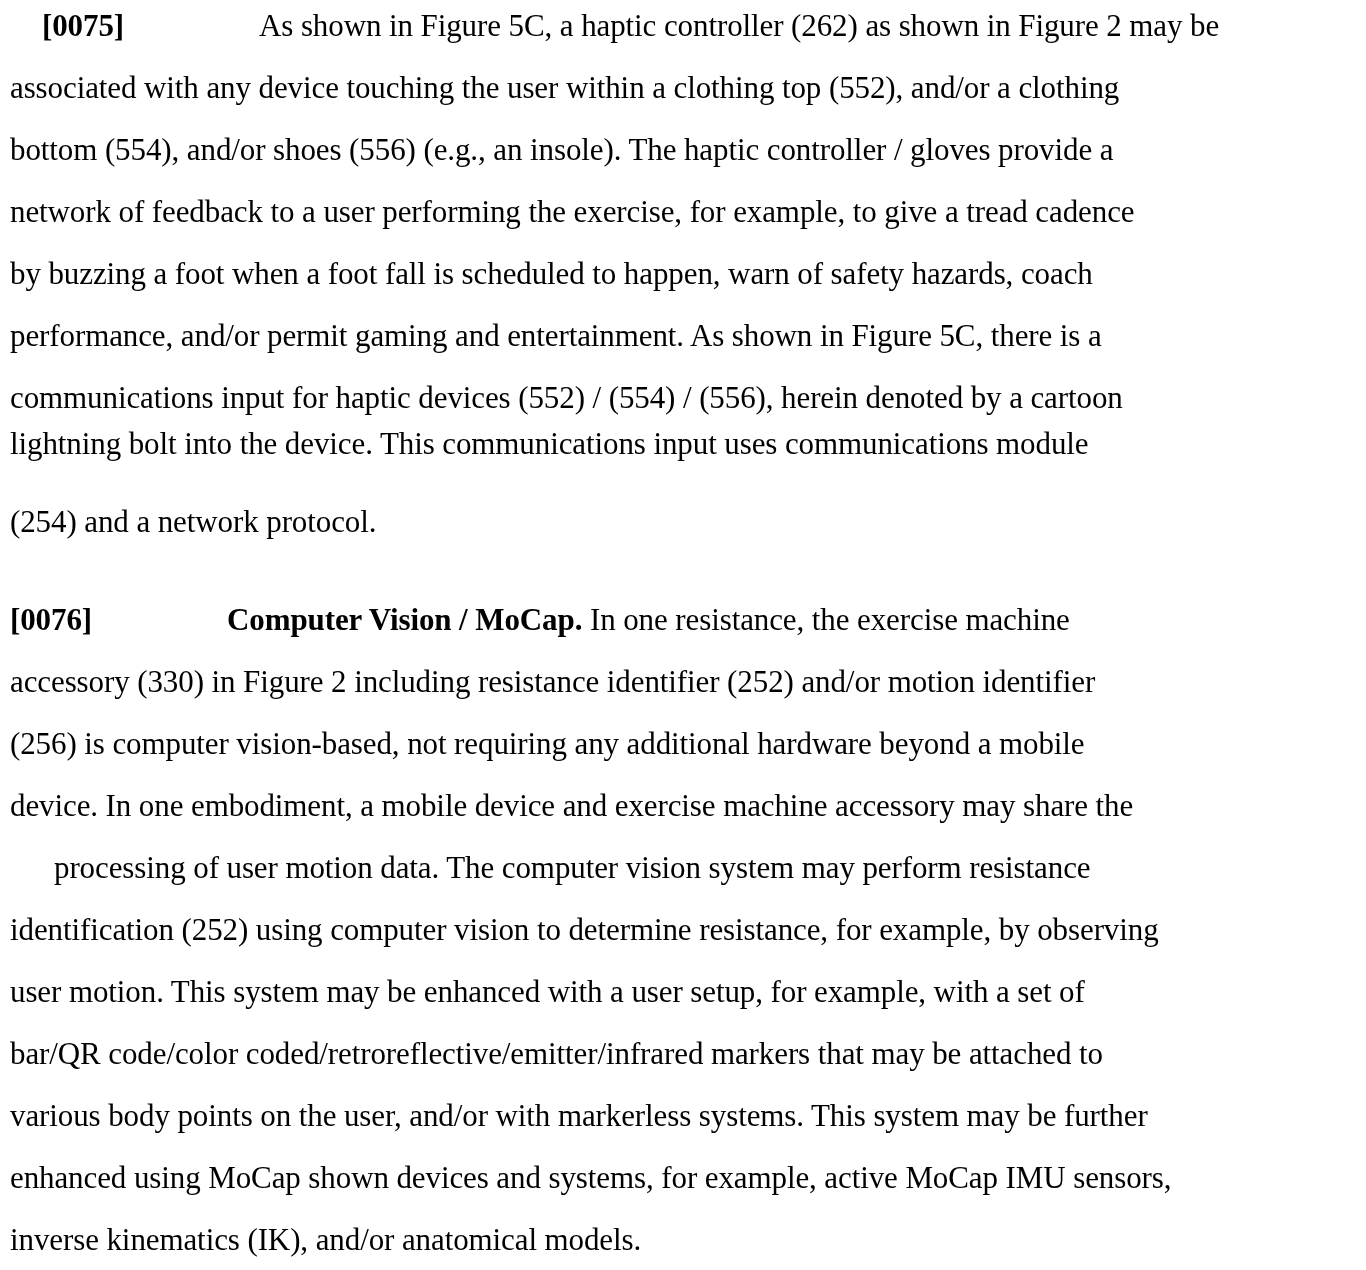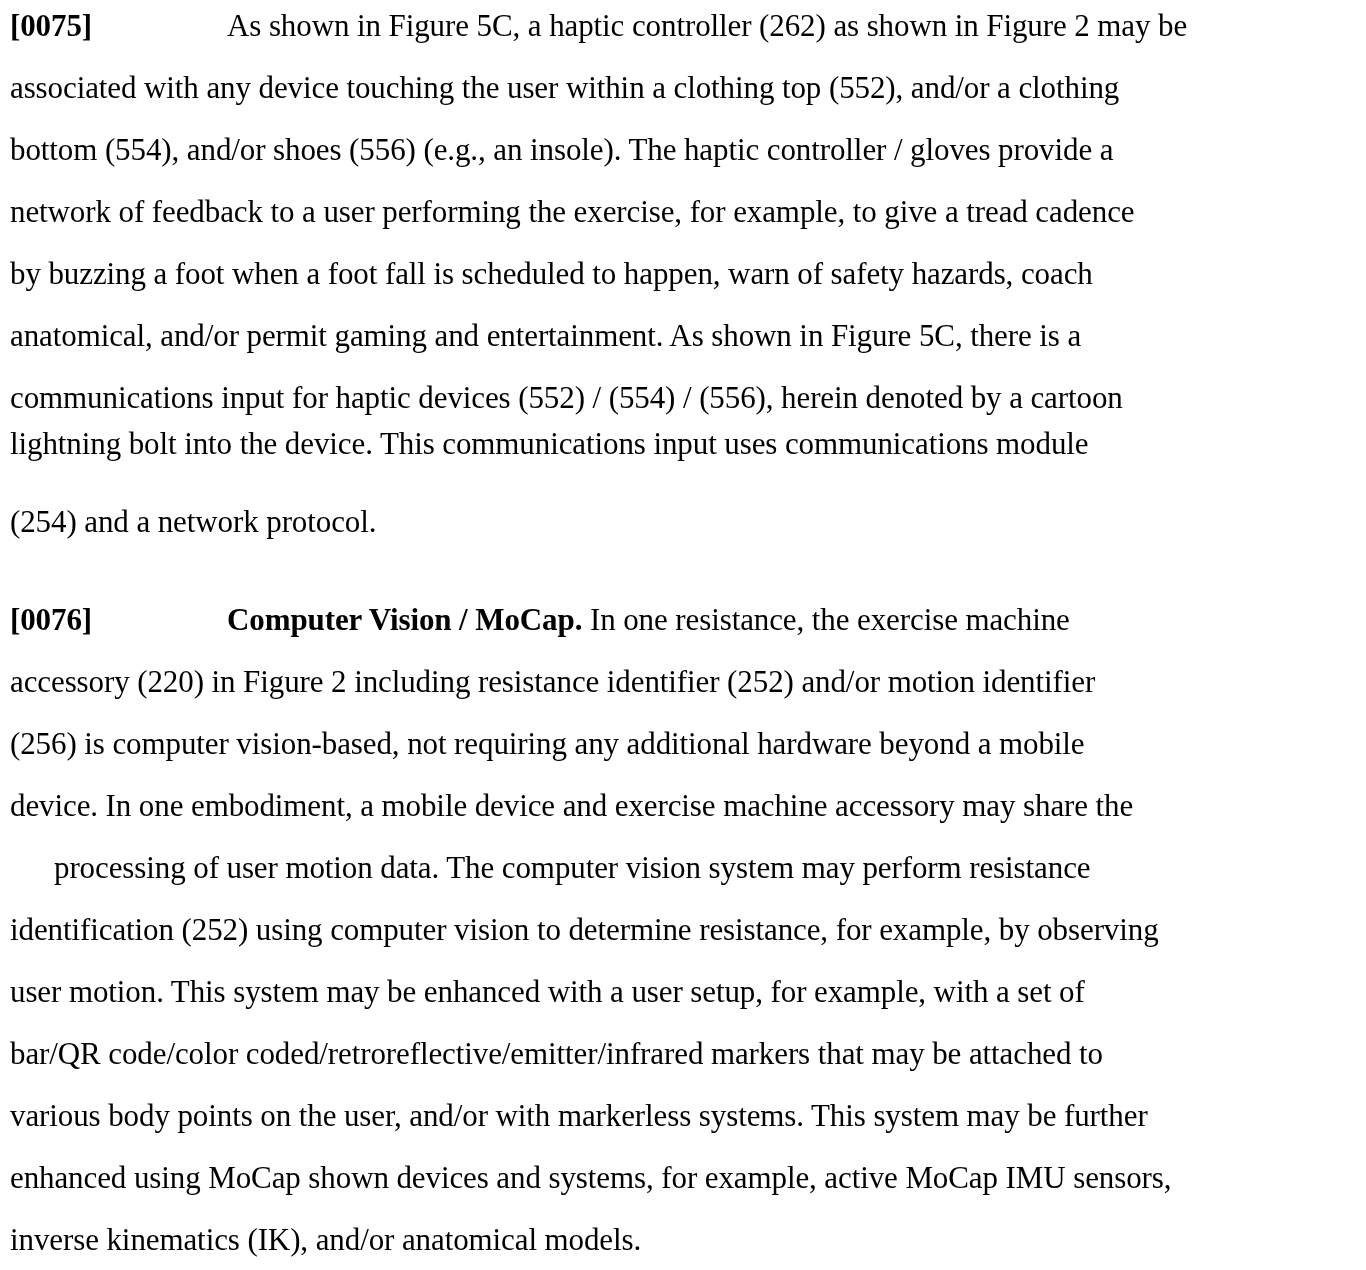--- a/index.html
+++ b/index.html
@@ -38,38 +38,38 @@
   .heading {
     font-weight: bold;
   }
 </style>
 </head>
 <body>
 
 <div class="page">
 
   <div>
-    <div class="line" style="top:0px;">
+    <div class="line" style="top:0px;margin-left:32px;">
       <span class="para-num">[0075]</span><span>As shown in Figure 5C, a haptic controller (262) as shown in Figure 2 may be</span>
     </div>
     <div class="line" style="top:62px;text-align:center;">associated with any device touching the user within a clothing top (552), and/or a clothing</div>
     <div class="line" style="top:124px;">bottom (554), and/or shoes (556) (e.g., an insole).  The haptic controller / gloves provide a</div>
     <div class="line" style="top:186px;">network of feedback to a user performing the exercise, for example, to give a tread cadence</div>
     <div class="line" style="top:248px;">by buzzing a foot when a foot fall is scheduled to happen, warn of safety hazards, coach</div>
-    <div class="line" style="top:310px;">anatomical, and/or permit gaming and entertainment.  As shown in Figure 5C, there is a</div>
+    <div class="line" style="top:310px;">performance, and/or permit gaming and entertainment.  As shown in Figure 5C, there is a</div>
     <div class="line" style="top:372px;">communications input for haptic devices (552) / (554) / (556), herein denoted by a cartoon</div>
     <div class="line" style="top:418px;">lightning bolt into the device.  This communications input uses communications module</div>
     <div class="line" style="top:496px;">(254) and a network protocol.</div>
   </div>
 
   <div>
     <div class="line" style="top:594px;">
       <span class="para-num">[0076]</span><span class="heading">Computer Vision / MoCap.</span><span> In one resistance, the exercise machine</span>
     </div>
-    <div class="line" style="top:656px;">accessory (220) in Figure 2 including resistance identifier (252) and/or motion identifier</div>
+    <div class="line" style="top:656px;">accessory (330) in Figure 2 including resistance identifier (252) and/or motion identifier</div>
     <div class="line" style="top:718px;">(256) is computer vision-based, not requiring any additional hardware beyond a mobile</div>
     <div class="line" style="top:780px;">device.  In one embodiment, a mobile device and exercise machine accessory may share the</div>
     <div class="line" style="top:842px;margin-left:44px;">processing of user motion data. The computer vision system may perform resistance</div>
     <div class="line" style="top:904px;text-align:right;">identification (252) using computer vision to determine resistance, for example, by observing</div>
     <div class="line" style="top:966px;">user motion. This system may be enhanced with a user setup, for example, with a set of</div>
     <div class="line" style="top:1028px;">bar/QR code/color coded/retroreflective/emitter/infrared markers that may be attached to</div>
     <div class="line" style="top:1090px;">various body points on the user, and/or with markerless systems.  This system may be further</div>
     <div class="line" style="top:1152px;">enhanced using MoCap shown devices and systems, for example, active MoCap IMU sensors,</div>
     <div class="line" style="top:1214px;">inverse kinematics (IK), and/or anatomical models.</div>
   </div>

